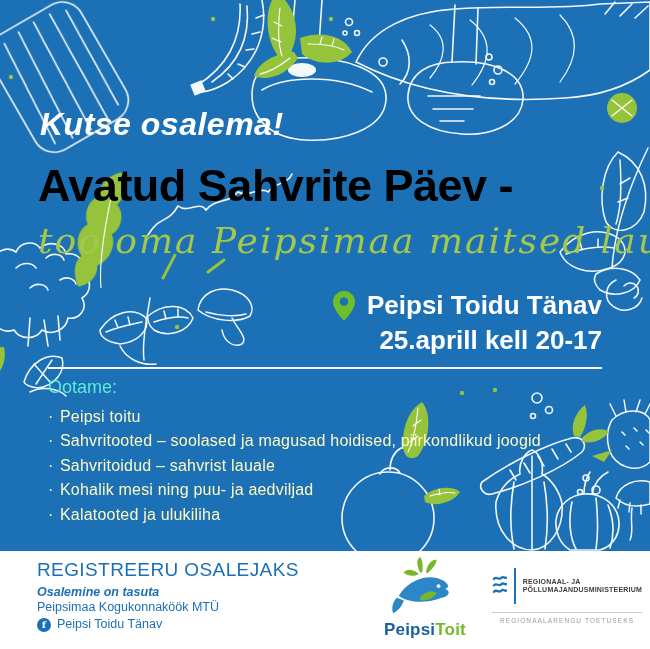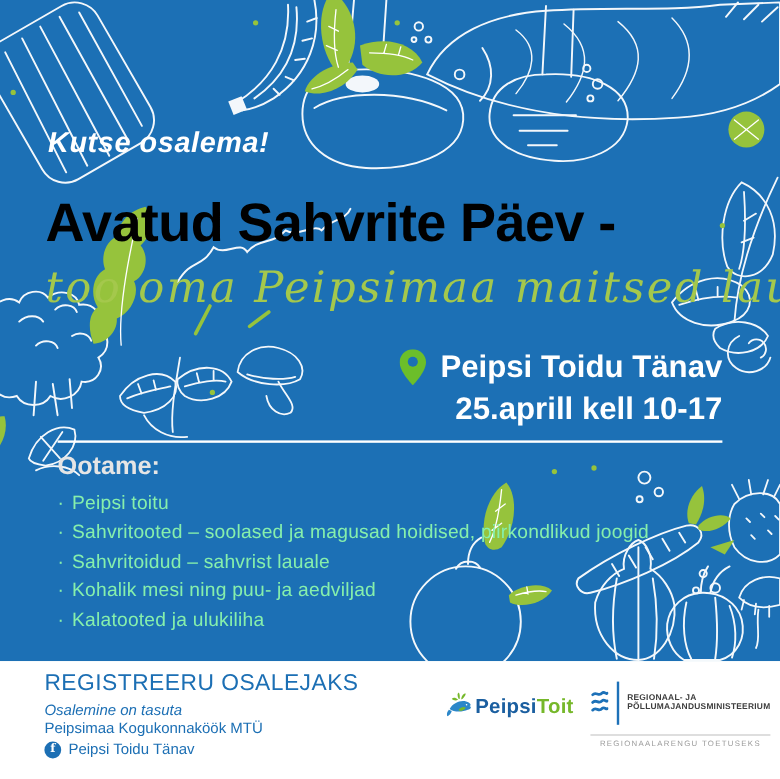--- a/index.html
+++ b/index.html
@@ -1,49 +1,49 @@
 <!DOCTYPE html>
 <html><head>
 <meta charset="utf-8">
 <style>
   html,body{margin:0;padding:0;background:#e8e8e8;}
   .poster{position:relative;width:650px;height:649px;background:#ffffff;overflow:hidden;
           font-family:"Liberation Sans",sans-serif;}
   .blue{position:absolute;left:0;top:0;width:650px;height:551px;background:#1c70b5;overflow:hidden;}
   .deco{position:absolute;left:0;top:0;}
 
-  .invite{position:absolute;left:40px;top:106px;color:#ffffff;font-size:24px;font-weight:bold;
+  .invite{position:absolute;left:40px;top:106px;color:#ffffff;font-size:32px;font-weight:bold;
           font-style:italic;letter-spacing:.5px;}
   .title{position:absolute;left:38px;top:160px;color:#000000;font-size:45px;font-weight:bold;
          letter-spacing:-.5px;white-space:nowrap;}
   .tagline{position:absolute;left:38px;top:220px;color:#a4c84c;font-size:36px;font-style:italic;
            font-family:"DejaVu Serif",serif;letter-spacing:2px;white-space:nowrap;}
 
   .location{position:absolute;right:48px;top:288px;text-align:right;color:#fff;}
   .loc-row1{display:flex;align-items:center;justify-content:flex-end;gap:12px;}
   .loc-name,.loc-date{font-size:26px;font-weight:bold;line-height:35px;white-space:nowrap;}
 
   .divider{position:absolute;left:48px;top:367px;width:554px;height:2px;background:#ffffff;}
 
   .expect{position:absolute;left:48px;top:377px;width:560px;}
-  .expect-h{color:#e5e5e5;font-size:21px;font-weight:bold;margin:0 0 7px 0;}
-  .expect-list .li{color:#86efac;font-size:16px;line-height:24.4px;letter-spacing:.2px;white-space:nowrap;}
+  .expect-h{color:#5eead4;font-size:18px;font-weight:normal;margin:0 0 7px 0;}
+  .expect-list .li{color:#fef9c3;font-size:16px;line-height:24.4px;letter-spacing:.2px;white-space:nowrap;}
   .expect-list .dot{display:inline-block;width:12px;}
 
   .footer{position:absolute;left:0;top:551px;width:650px;height:98px;background:#ffffff;}
   .reg{position:absolute;left:37px;top:8px;color:#1c6fb4;}
   .reg-h{font-size:19px;font-weight:normal;letter-spacing:.4px;margin:0 0 4px 0;}
   .reg-line{font-size:12.5px;line-height:15px;}
-  .reg-line.it{font-style:italic;}
+  .reg-line.it{font-style:italic;font-weight:bold;}
   .fb-row{display:flex;align-items:center;gap:6px;margin-top:2px;}
   .fb-ic{display:inline-flex;align-items:center;justify-content:center;width:14px;height:14px;
          border-radius:50%;background:#1c6fb4;color:#fff;font-size:10px;font-weight:bold;
          font-family:"DejaVu Serif",serif;}
 
-  .ptoit{position:absolute;left:372px;top:6px;width:106px;display:flex;flex-direction:row;
+  .ptoit{position:absolute;left:372px;top:6px;width:106px;display:flex;flex-direction:column;
          align-items:center;}
   .ptoit-text{font-size:17px;font-weight:bold;letter-spacing:.2px;margin-top:1px;}
   .ptoit-text .p1{color:#1b5fa0;}
   .ptoit-text .p2{color:#76b82a;}
 
   .ministry{position:absolute;left:492px;top:17px;width:150px;}
   .min-row{display:flex;align-items:center;}
   .min-vline{width:2px;height:36px;background:#1d71b8;margin:0 7px 0 7px;}
   .min-l{font-size:7px;font-weight:bold;color:#3d3d3d;letter-spacing:.2px;line-height:8.5px;}
   .min-sep{height:1px;background:#c9c9c9;margin:8px 0 4px 0;}
@@ -228,21 +228,21 @@
     <div class="tagline">too oma Peipsimaa maitsed lauale</div>
 
     <div class="location">
       <div class="loc-row1">
         <svg width="22" height="30" viewBox="0 0 22 30">
           <path fill="#6cbe2a" d="M11,0 C4.9,0 0,4.8 0,10.8 C0,18.9 11,30 11,30 S22,18.9 22,10.8 C22,4.8 17.1,0 11,0 Z"></path>
           <circle cx="11" cy="10.5" r="4.2" fill="#1c70b5"></circle>
         </svg>
         <span class="loc-name">Peipsi Toidu Tänav</span>
       </div>
-      <div class="loc-date">25.aprill kell 10-17</div>
+      <div class="loc-date">25.aprill kell 20-17</div>
     </div>
 
     <div class="divider"></div>
 
     <div class="expect">
       <div class="expect-h">Ootame:</div>
       <div class="expect-list">
 
       <div class="li">
             <span class="dot">·</span><span>Peipsi toitu</span>

